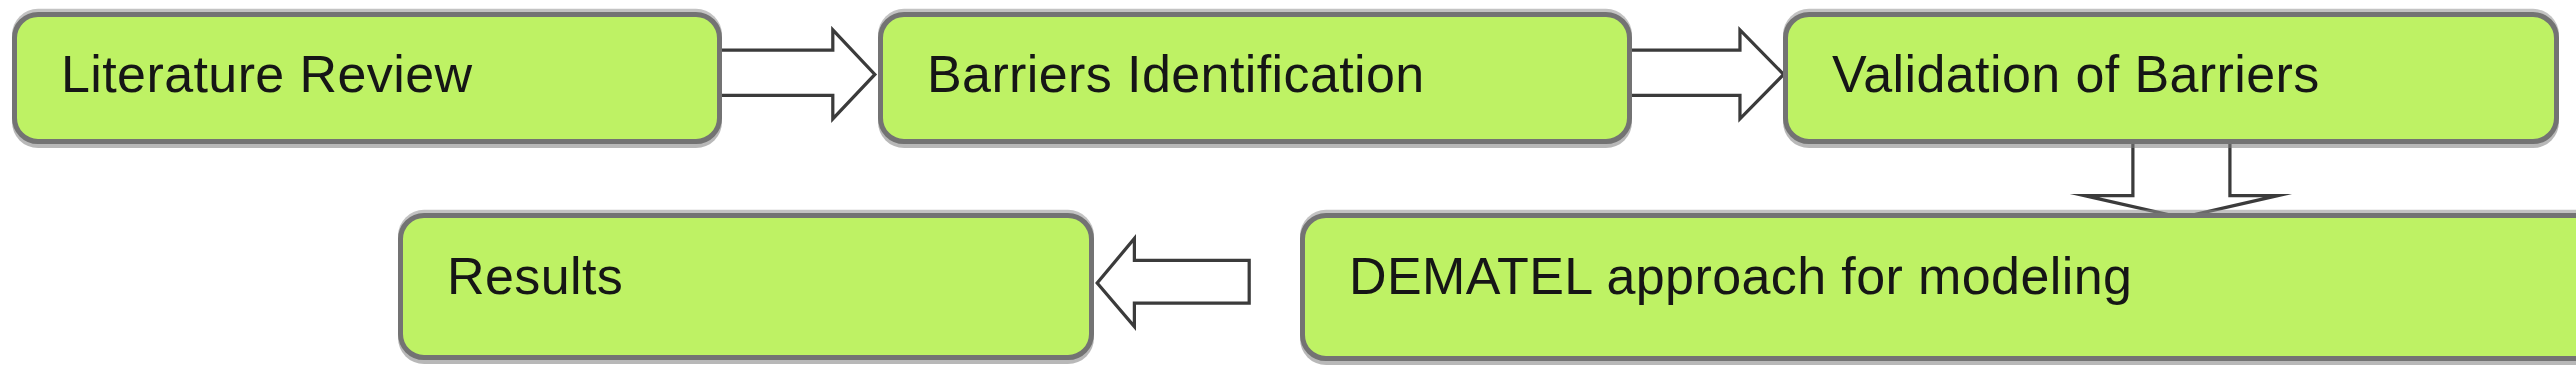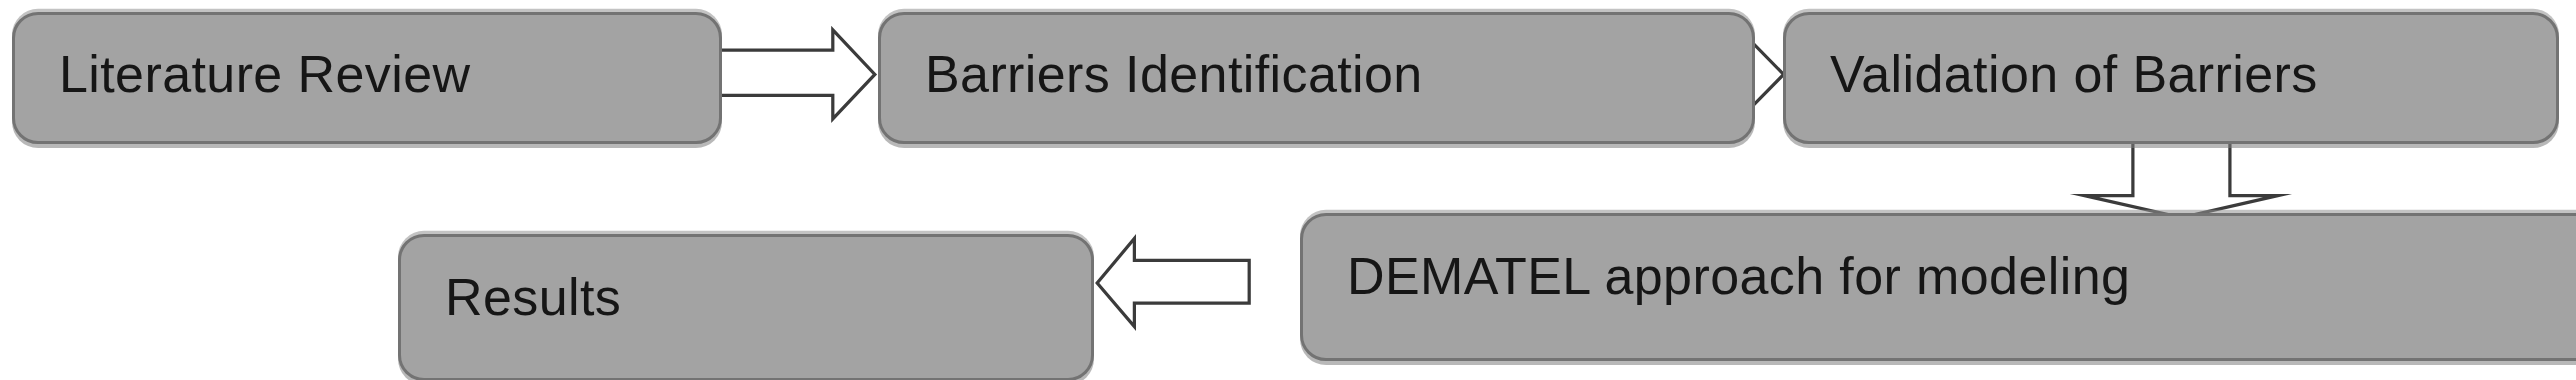--- a/index.html
+++ b/index.html
@@ -20,42 +20,42 @@
   .arrow-layer {
     position: absolute;
     left: 0;
     top: 0;
     width: 2576px;
     height: 380px;
   }
   .flow-box {
     position: absolute;
     box-sizing: border-box;
-    background: #a3a3a3;
-    border: 3px solid #737373;
+    background: #bef264;
+    border: 5px solid #737373;
     border-radius: 26px;
     box-shadow: 0 -3.2px 0 rgba(145,145,145,0.55), 0 4px 0 rgba(125,125,125,0.55);
     display: flex;
     align-items: center;
   }
   .flow-box .label {
     font-size: 52px;
     line-height: 1.1;
     color: #161616;
     letter-spacing: 0.4px;
     padding-left: 44px;
     white-space: nowrap;
   }
   .row-top .label    { transform: translateY(-3.2px); }
   .row-bottom .label { transform: translateY(-9.7px); }
 
   .box-literature { left: 12px;   top: 12px;  width: 710px;  height: 132px; }
-  .box-barriers   { left: 878px; top: 12px;  width: 877px;  height: 132px; }
+  .box-barriers   { left: 878px; top: 12px;  width: 754px;  height: 132px; }
   .box-validation { left: 1783px; top: 12px;  width: 776px;  height: 132px; }
-  .box-results    { left: 398px;  top: 213px; width: 696px;  height: 147px; margin-top: 21px; }
+  .box-results    { left: 398px;  top: 213px; width: 696px;  height: 147px; }
   .box-dematel    { left: 1300px; top: 213px; width: 1307px; height: 148px; }
 
   .block-arrow {
     fill: #ffffff;
     stroke: #3b3b3b;
     stroke-width: 4;
     stroke-miterlimit: 10;
   }
 </style>
 </head>

